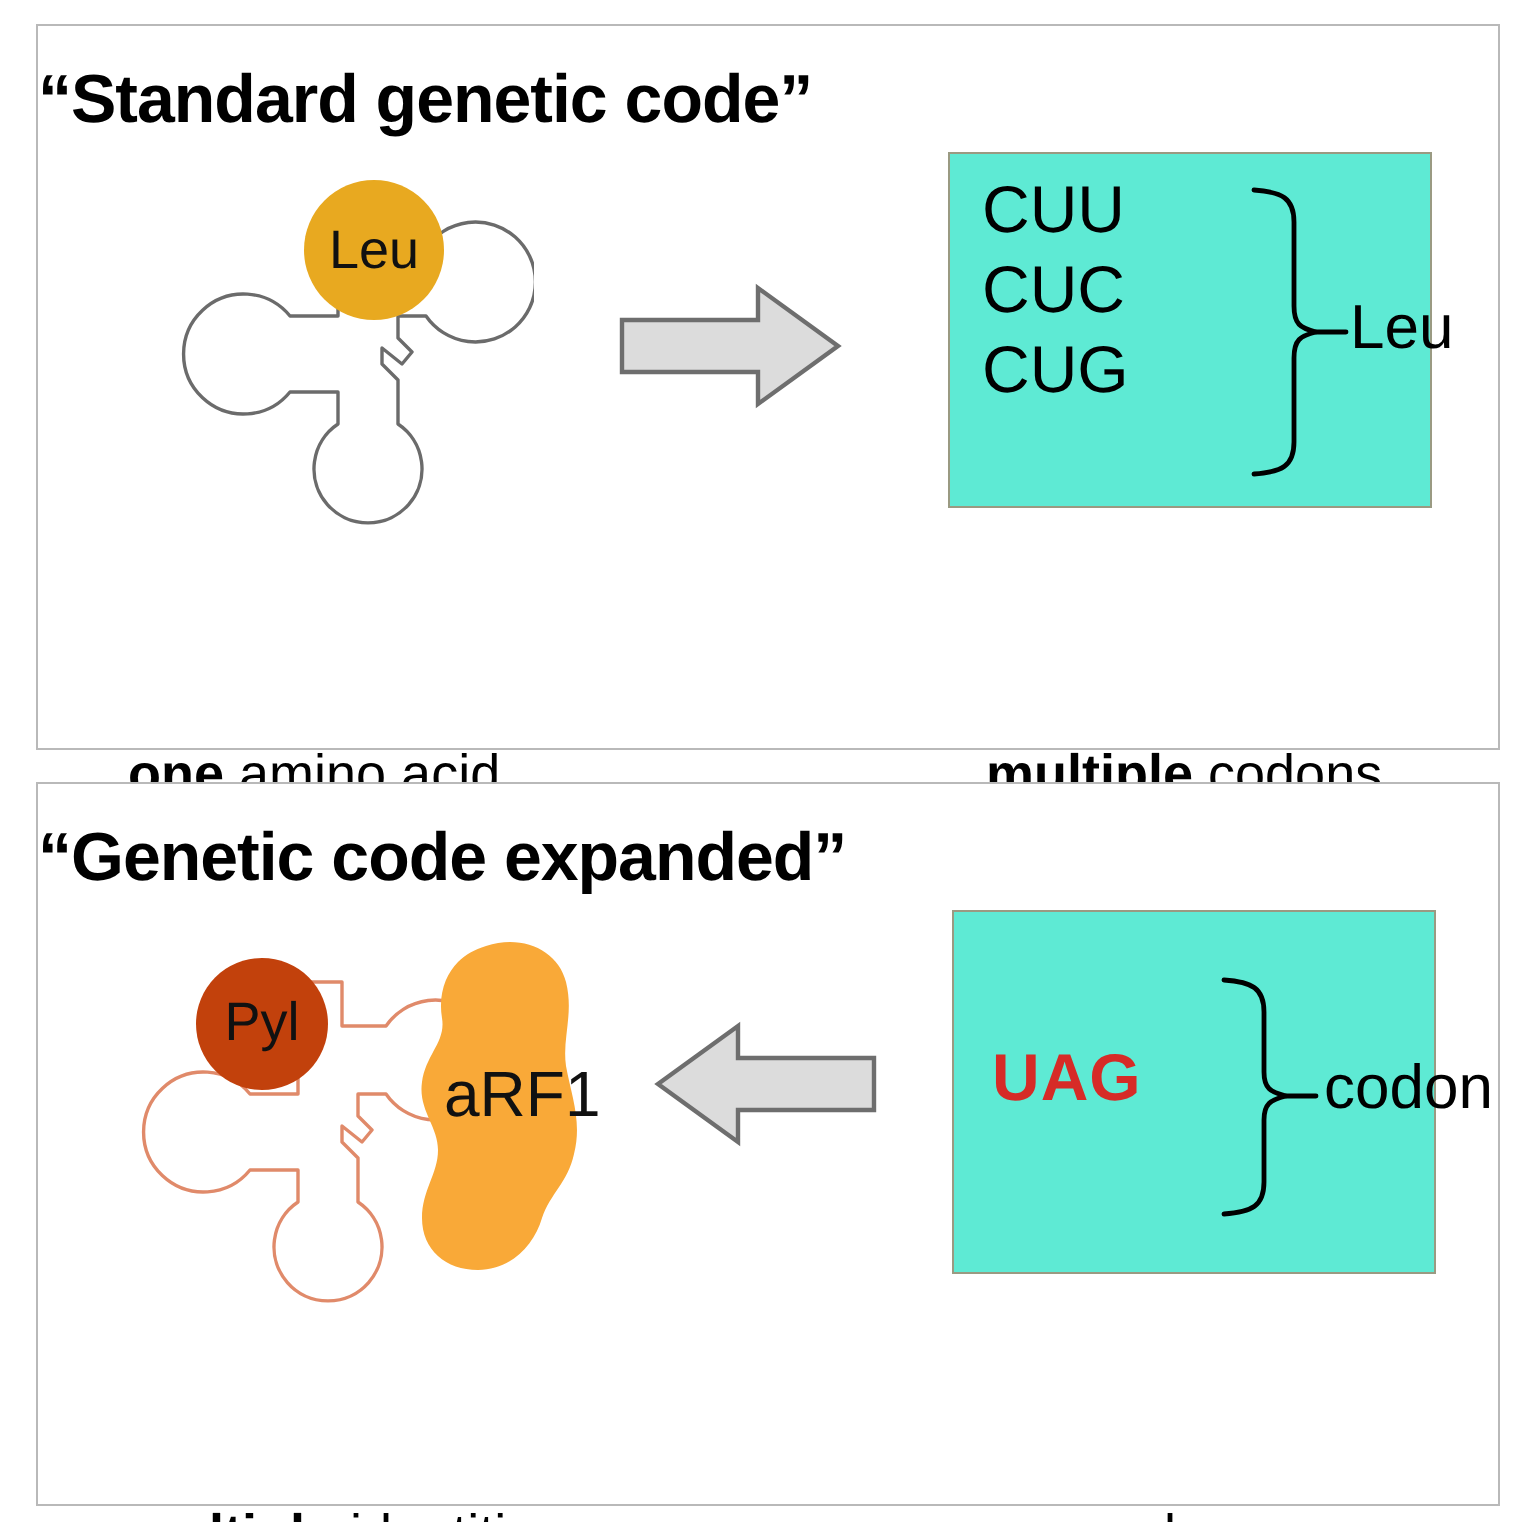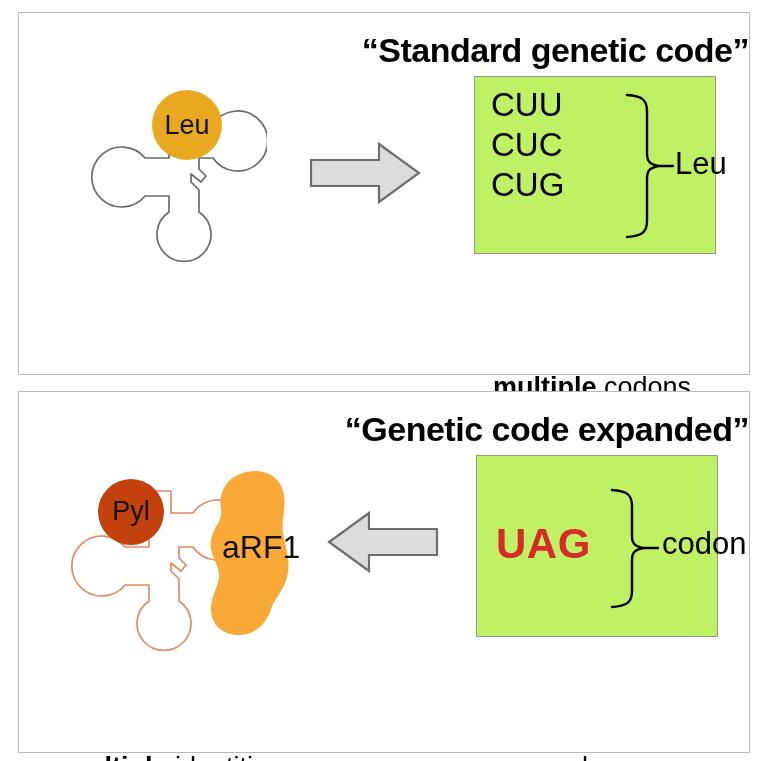--- a/index.html
+++ b/index.html
@@ -29,21 +29,21 @@
   .panel {
     position: relative;
     border: 1.5px solid #b9b9b9;
     background: #ffffff;
     box-sizing: border-box;
     flex: 1 1 0;
   }
 
   
   .panel-title {
-    text-align: right;
+    text-align: left;
     font-weight: bold;
     font-size: 34px;
     letter-spacing: -0.5px;
     color: #000000;
     margin-top: 18px;
     font-family: "Liberation Sans", sans-serif;
   }
 
   
   .panel-body {
@@ -100,21 +100,21 @@
   
   .arrow {
     position: absolute;
   }
   .arrow-right { left: 288px; top: 62px; }
   .arrow-left  { left: 306px; top: 52px; }
 
   
   .codon-box {
     position: absolute;
-    background: #bef264;
+    background: #5eead4;
     border: 1.5px solid #9a9a82;
     box-sizing: border-box;
   }
   .box-top {
     left: 455px; top: 0px;
     width: 242px; height: 178px;
   }
   .box-bot {
     left: 457px; top: 0px;
     width: 242px; height: 182px;
@@ -143,21 +143,21 @@
     color: #000000;
     white-space: nowrap;
     font-family: "Liberation Sans", sans-serif;
   }
   .label-leu  { left: 200px; top: 69px; }
   .label-stop { left: 185px; top: 70px; }
 
   .uag-text {
     position: absolute;
     left: 19px; top: 64px;
-    font-size: 42px;
+    font-size: 33px;
     font-weight: bold;
     color: #D62B27;
     letter-spacing: 0.5px;
     font-family: "Liberation Sans", sans-serif;
   }
 
   
   .arf1 {
     position: absolute;
     left: 180px; top: 12px;
@@ -232,20 +232,23 @@
                      C 25 77 22 79 22 88
                      L 22 130
                      C 22 142 16 145 2 146" fill="none" stroke="#000000" stroke-width="2.4" stroke-linecap="round"></path>
             <line x1="33" y1="75" x2="48" y2="75" stroke="#000000" stroke-width="2.4" stroke-linecap="round"></line>
           </svg>
         </div>
 
         <div class="brace-label label-leu">Leu</div>
       </div>
 
+      <div class="caption cap-left-top">
+        <b>one</b><span class="reg"> amino acid</span>
+      </div>
 
       <div class="caption cap-right-top">
         <b>multiple</b><span class="reg"> codons</span>
       </div>
 
     </div>
   </div>
 
   <div class="panel">
 

